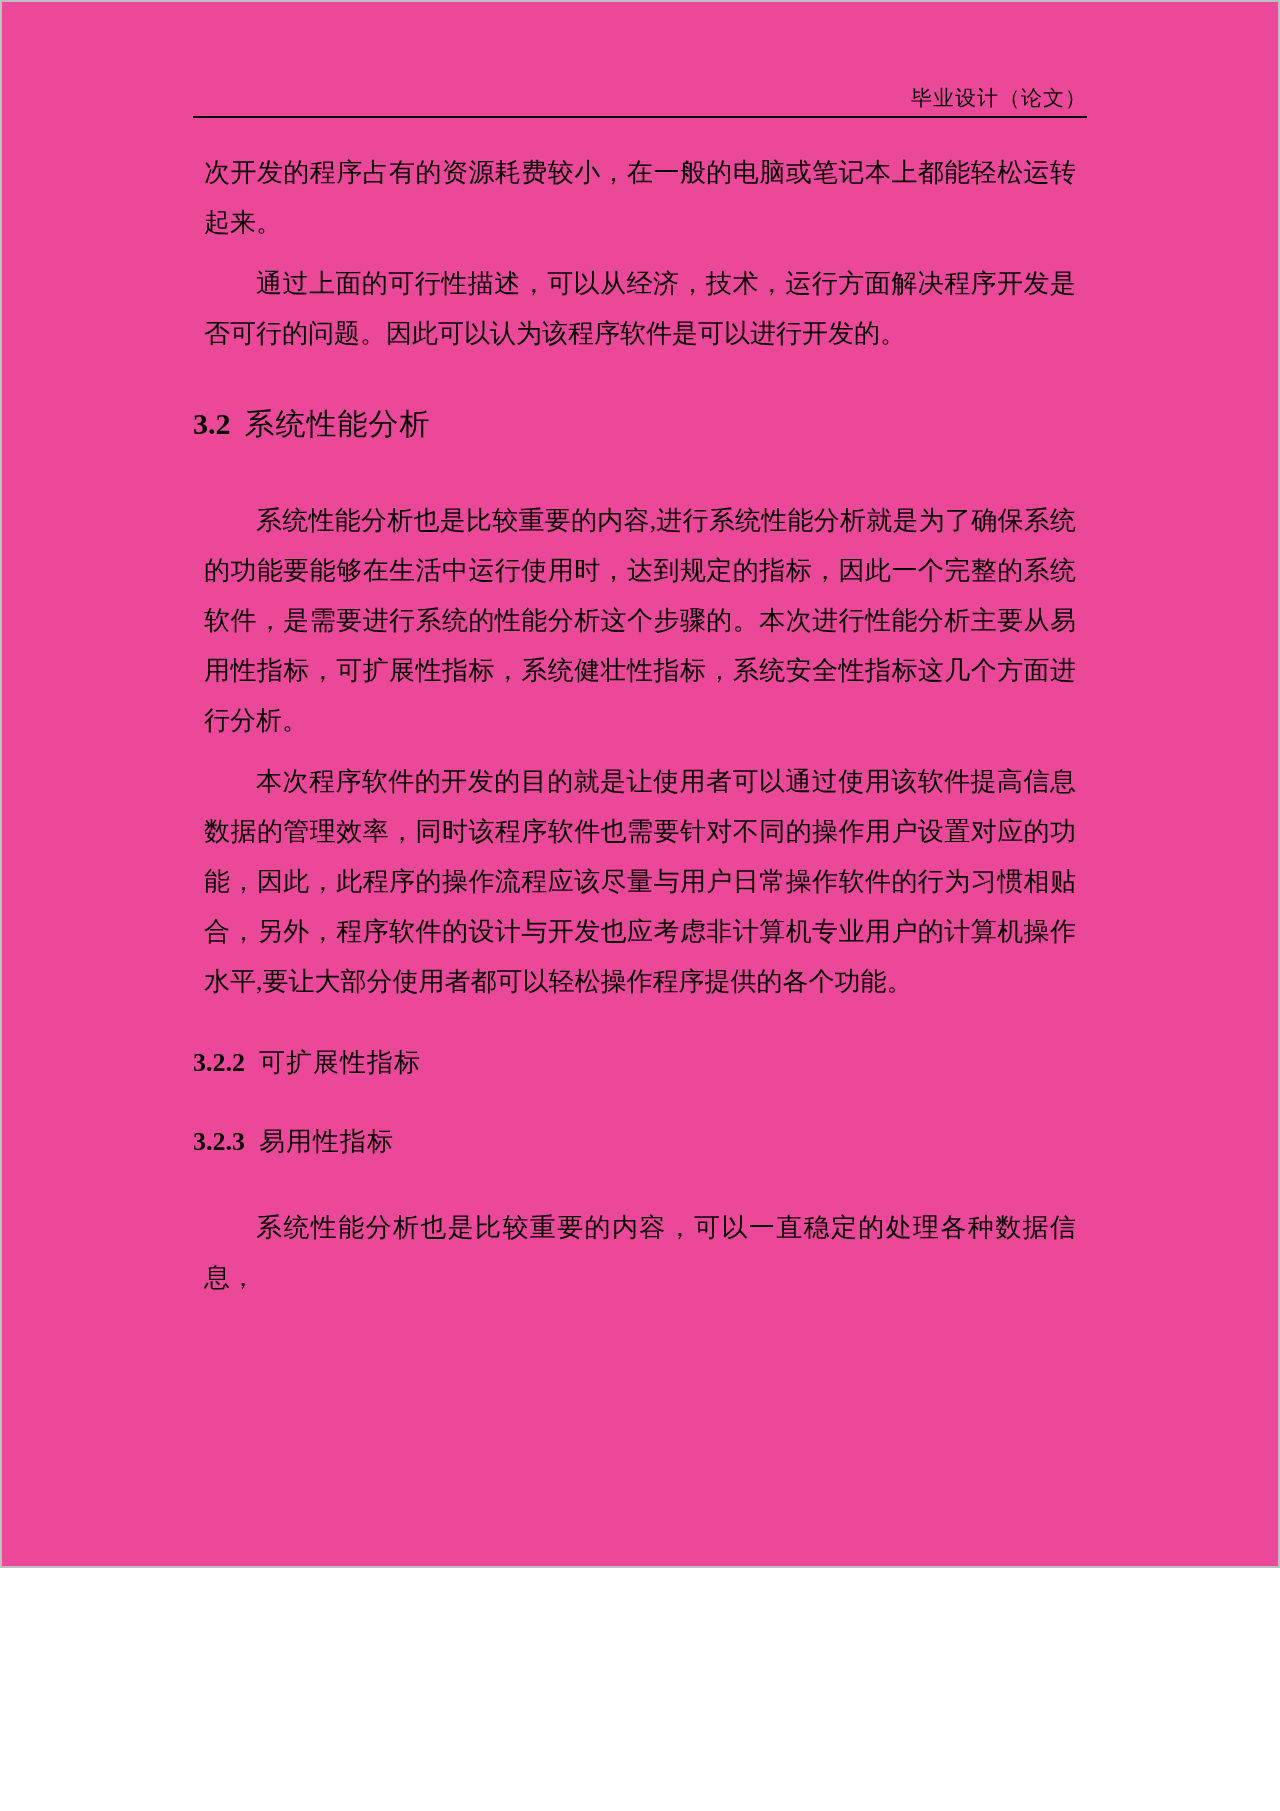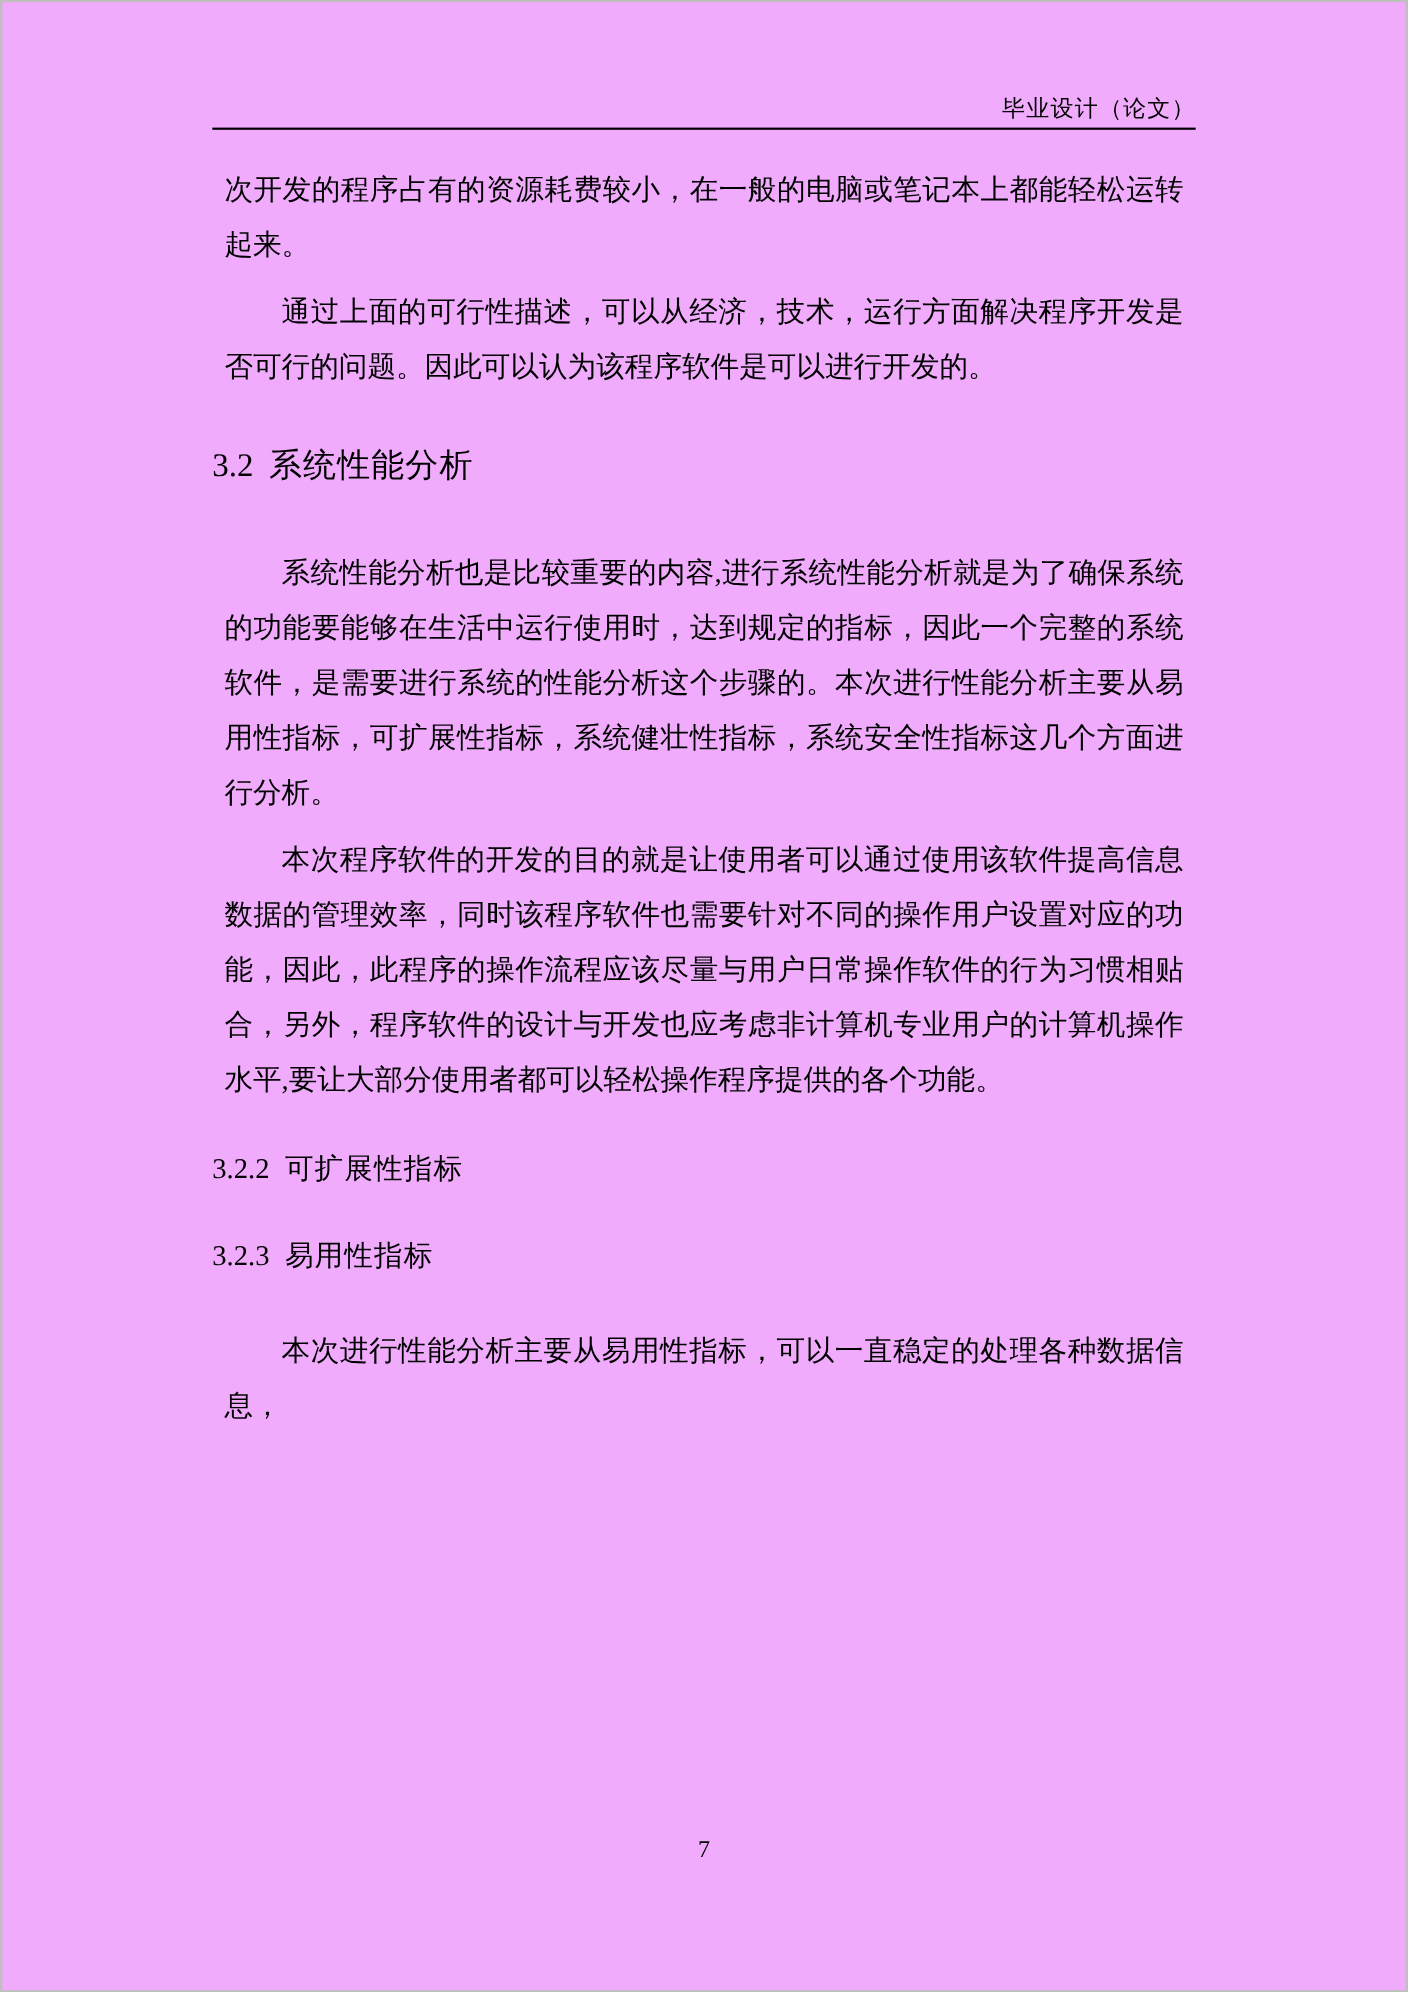--- a/index.html
+++ b/index.html
@@ -3,23 +3,23 @@
 <meta charset="utf-8">
 <style>
   html, body {
     margin: 0;
     padding: 0;
     background: #ffffff;
   }
   .page {
     position: relative;
     width: 1280px;
-    height: 1811px;
+    height: 1568px;
     box-sizing: border-box;
-    background: #f0abfc;
+    background: #ec4899;
     border: 2px solid #bfbfbf;
     overflow: hidden;
     color: #000000;
     font-family: "Liberation Serif", "DejaVu Serif", serif;
   }
   .content {
     width: 894px;
     margin: 0 auto;
   }
   .doc-header {
@@ -51,21 +51,21 @@
     font-weight: bold;
   }
   h3.sub-h {
     margin: 38px 0 44px 0;
     font-size: 26px;
     line-height: 34px;
     font-weight: bold;
   }
   .h-num {
     font-family: "Liberation Serif", "DejaVu Serif", serif;
-    font-weight: normal;
+    font-weight: bold;
     margin-right: 14px;
     margin-top: 48px;
   }
   .h-title {
     font-family: "Liberation Sans", "DejaVu Sans", sans-serif;
     font-weight: normal;
     letter-spacing: 1px;
   }
   .footer-pagenum {
     position: absolute;
@@ -102,18 +102,18 @@
 
     <h3 class="sub-h">
       <span class="h-num">3.2.2</span><span class="h-title">可扩展性指标</span>
     </h3>
 
 
     <h3 class="sub-h">
       <span class="h-num">3.2.3</span><span class="h-title">易用性指标</span>
     </h3>
 
-    <p class="body-p indent">本次进行性能分析主要从易用性指标，可以一直稳定的处理各种数据信息，</p>
+    <p class="body-p indent">系统性能分析也是比较重要的内容，可以一直稳定的处理各种数据信息，</p>
 
   </div>
 
   <div class="footer-pagenum">7</div>
 </div>
 
 </body></html>

